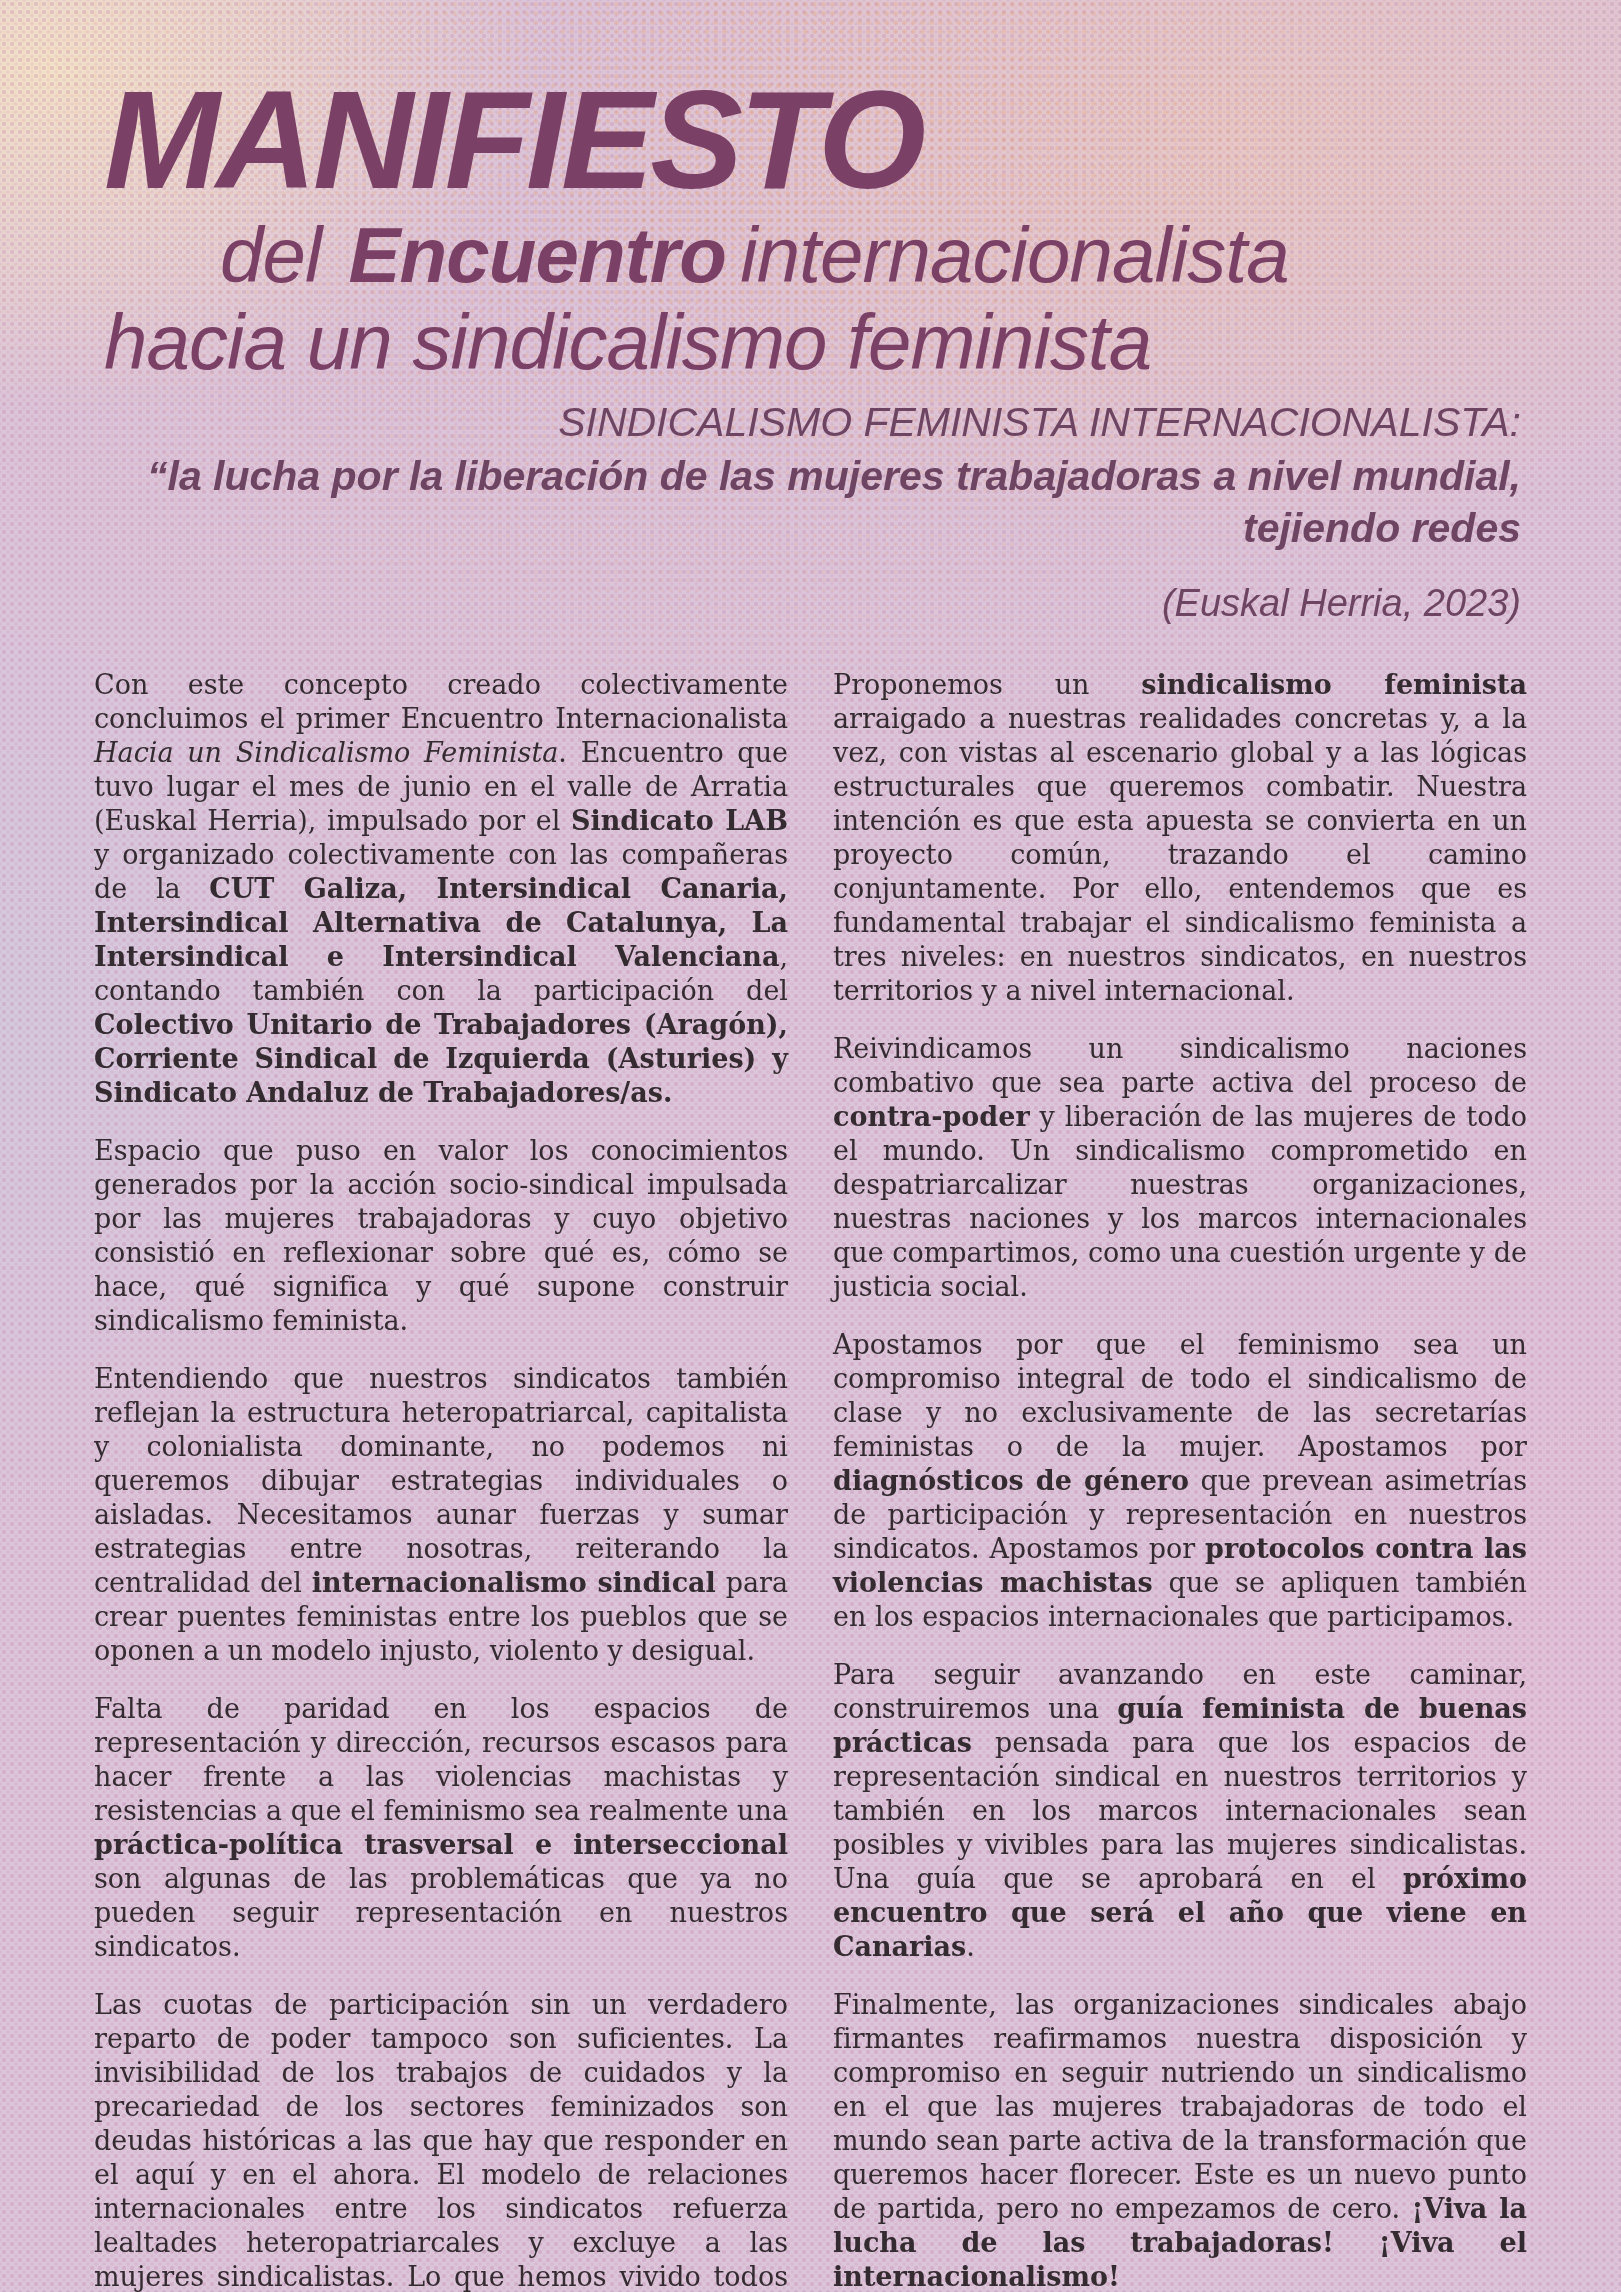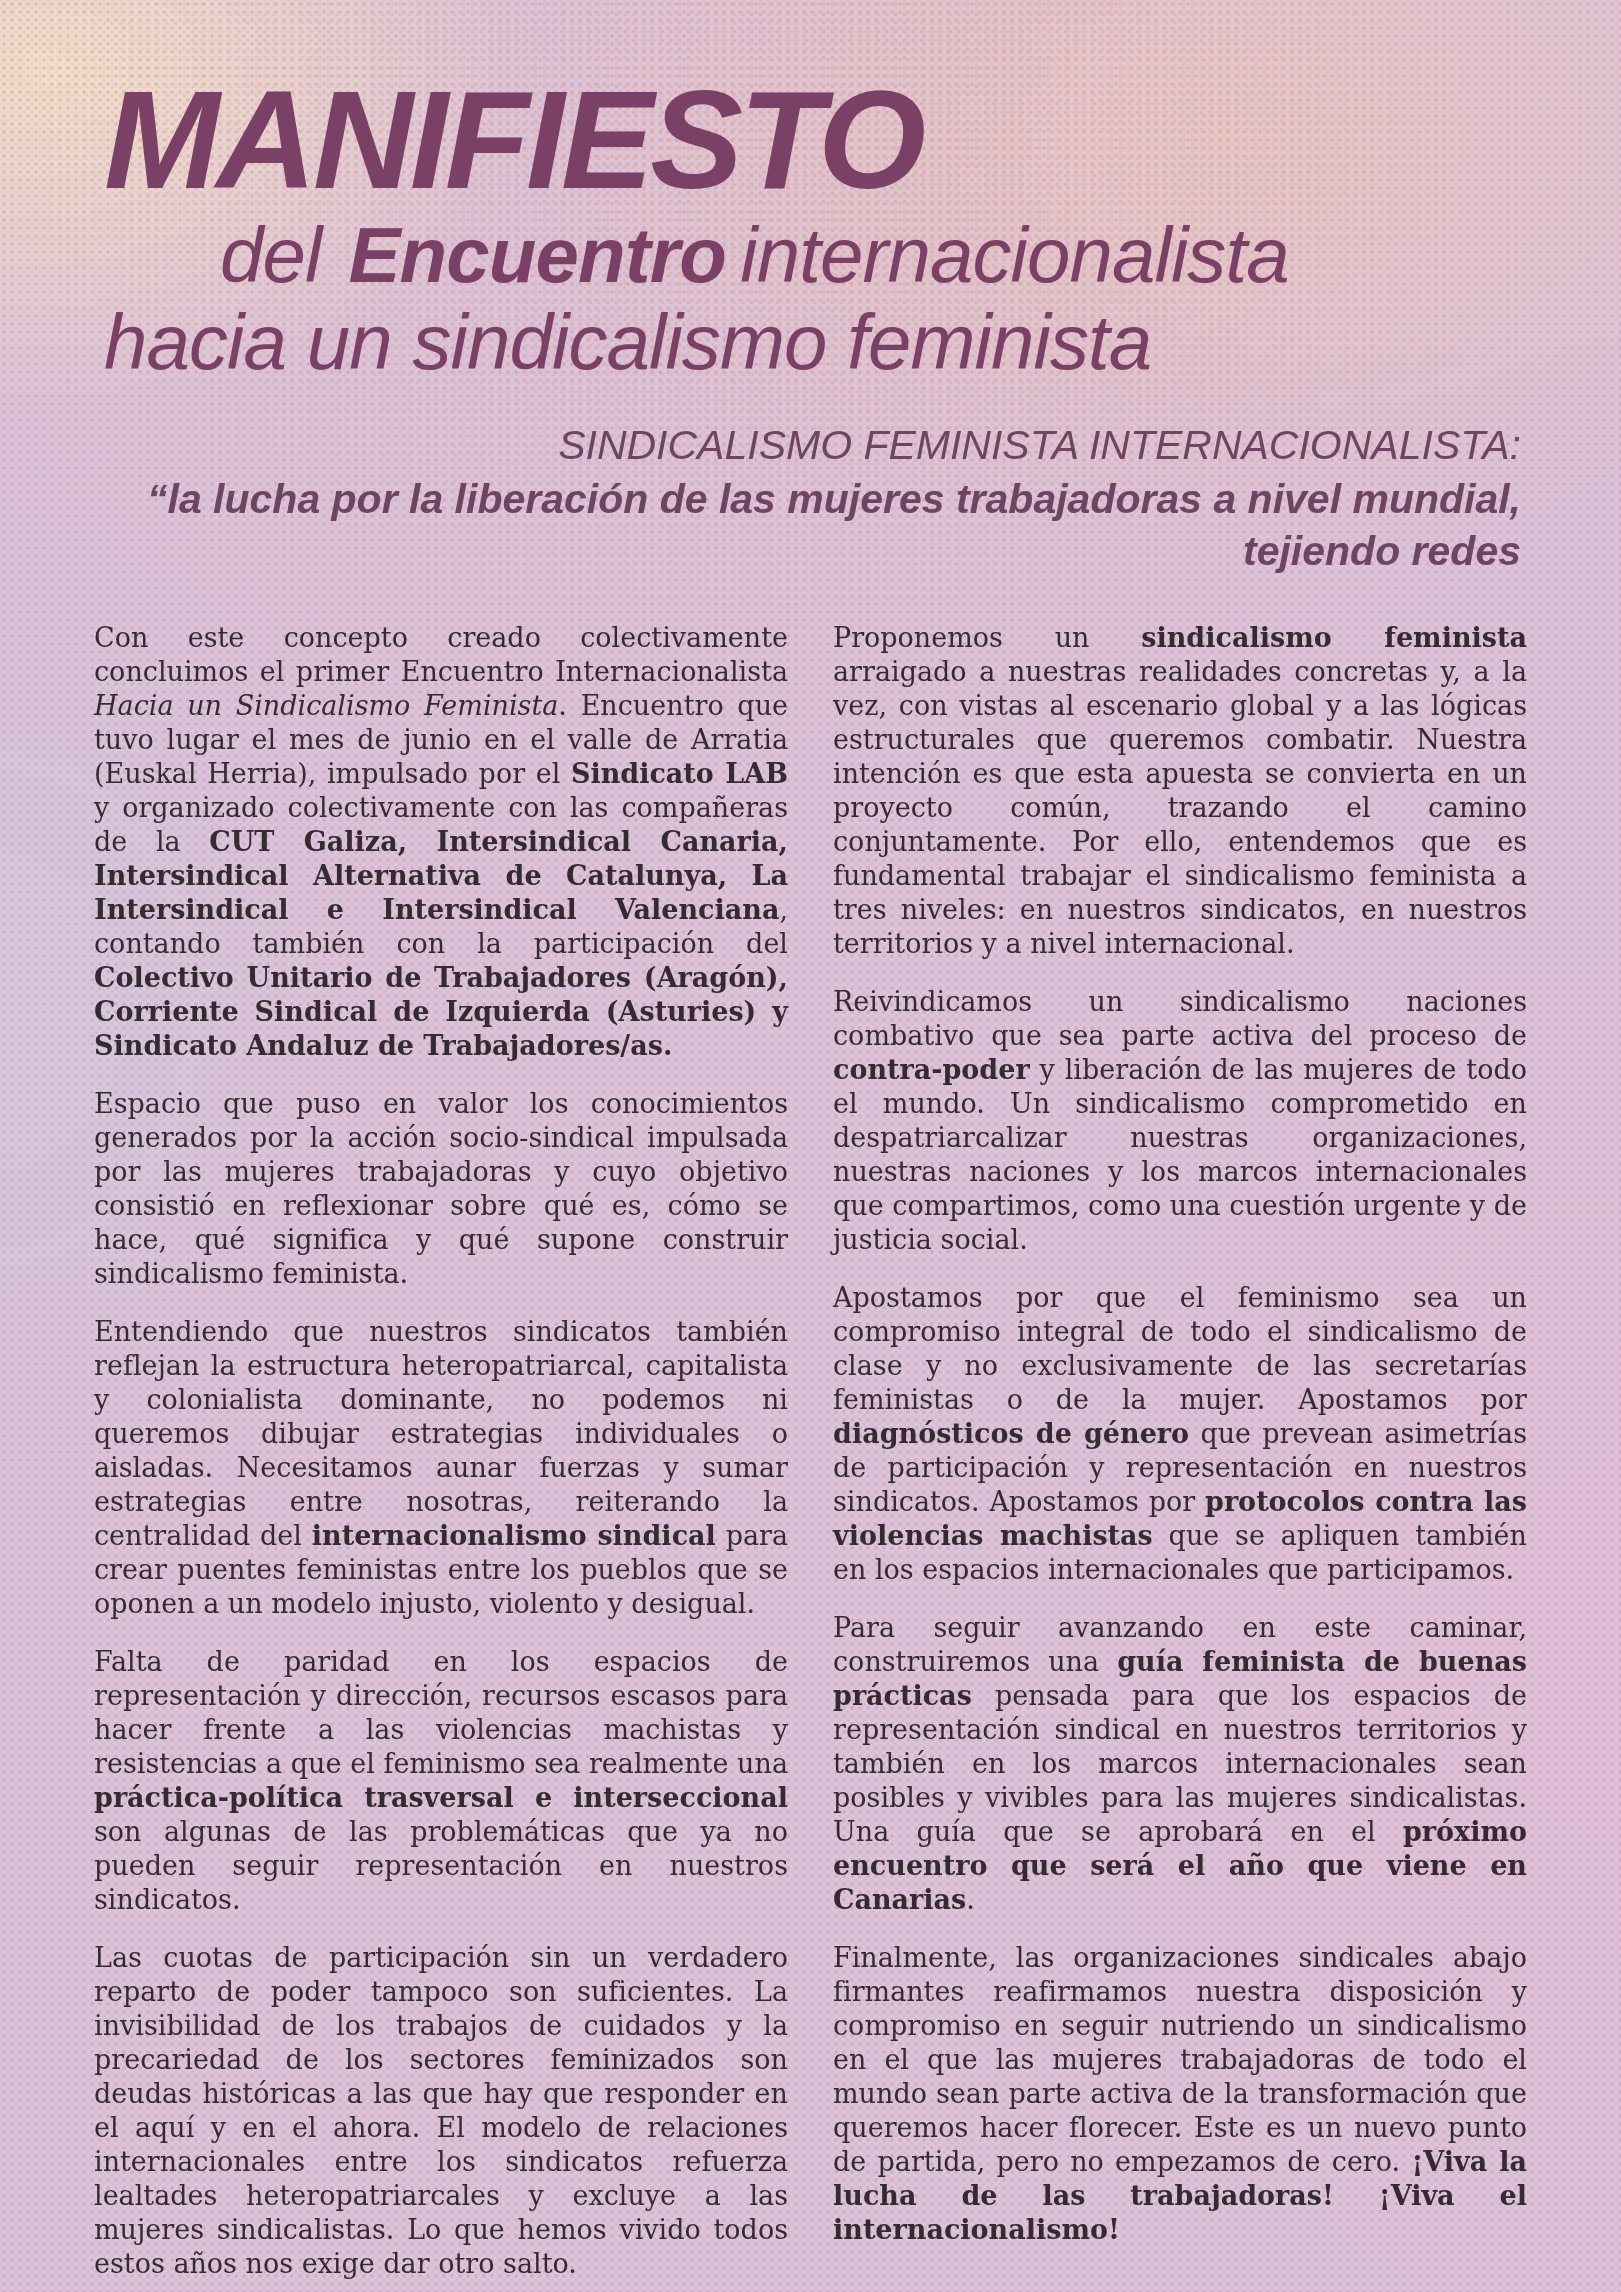--- a/index.html
+++ b/index.html
@@ -46,21 +46,21 @@
   }
   .subline{font-style:italic;font-size:78px;line-height:1.02;letter-spacing:-0.9px;margin-top:7.2px;}
   .subline-1{margin-left:116px;}
   .subline-1 .pre{font-weight:400;}
   .subline-1 .bold{font-weight:700;margin:0 14.3px 0 27px;}
   .subline-1 .rest{font-weight:400;}
   .subline-2{font-weight:400;margin-top:7.2px;}
 
   
   .definition{
-    margin-top:39px;padding-right:100px;text-align:right;
+    margin-top:16px;padding-right:100px;text-align:right;
     color:var(--subtitle);font-style:italic;
   }
   .definition .heading{font-size:41px;line-height:1.2;font-weight:400;letter-spacing:0;}
   .definition .quote{font-size:41px;line-height:1.26;margin-top:3.6px;}
   .definition .quote span{display:block;font-weight:bold;}
   .definition .attribution{font-size:38px;margin-top:27px;}
 
   
   .columns{
     display:flex;gap:45px;padding:0 94px;margin-top:43px;
@@ -86,20 +86,21 @@
       <span class="pre">del</span><span class="bold">Encuentro</span><span class="rest">internacionalista</span>
     </div>
     <div class="subline subline-2">hacia un sindicalismo feminista</div>
   </header>
 
   <section class="definition">
     <div class="heading">SINDICALISMO FEMINISTA INTERNACIONALISTA:</div>
     <div class="quote">
       <span>“la lucha por la liberación de las mujeres trabajadoras a nivel mundial, tejiendo redes</span>
     </div>
+    <div class="attribution">(Euskal Herria, 2023)</div>
   </section>
 
   <main class="columns">
     <div class="col">
         <p><span>Con este concepto creado colectivamente concluimos el primer Encuentro Internacionalista </span><span class="i">Hacia un Sindicalismo Feminista</span><span>. Encuentro que tuvo lugar el mes de junio en el valle de Arratia (Euskal Herria), impulsado por el </span><span class="b">Sindicato LAB</span><span> y organizado colectivamente con las compañeras de la </span><span class="b">CUT Galiza, Intersindical Canaria, Intersindical Alternativa de Catalunya, La Intersindical e Intersindical Valenciana</span><span>, contando también con la participación del </span><span class="b">Colectivo Unitario de Trabajadores (Aragón), Corriente Sindical de Izquierda (Asturies) y Sindicato Andaluz de Trabajadores/as.</span></p>
         <p><span>Espacio que puso en valor los conocimientos generados por la acción socio-sindical impulsada por las mujeres trabajadoras y cuyo objetivo consistió en reflexionar sobre qué es, cómo se hace, qué significa y qué supone construir sindicalismo feminista.</span></p>
         <p><span>Entendiendo que nuestros sindicatos también reflejan la estructura heteropatriarcal, capitalista y colonialista dominante, no podemos ni queremos dibujar estrategias individuales o aisladas. Necesitamos aunar fuerzas y sumar estrategias entre nosotras, reiterando la centralidad del </span><span class="b">internacionalismo sindical</span><span> para crear puentes feministas entre los pueblos que se oponen a un modelo injusto, violento y desigual.</span></p>
         <p><span>Falta de paridad en los espacios de representación y dirección, recursos escasos para hacer frente a las violencias machistas y resistencias a que el feminismo sea realmente una </span><span class="b">práctica-política trasversal e interseccional</span><span> son algunas de las problemáticas que ya no pueden seguir representación en nuestros sindicatos.</span></p>
         <p><span>Las cuotas de participación sin un verdadero reparto de poder tampoco son suficientes. La invisibilidad de los trabajos de cuidados y la precariedad de los sectores feminizados son deudas históricas a las que hay que responder en el aquí y en el ahora. El modelo de relaciones internacionales entre los sindicatos refuerza lealtades heteropatriarcales y excluye a las mujeres sindicalistas. Lo que hemos vivido todos estos años nos exige dar otro salto.</span></p>
       </div>

